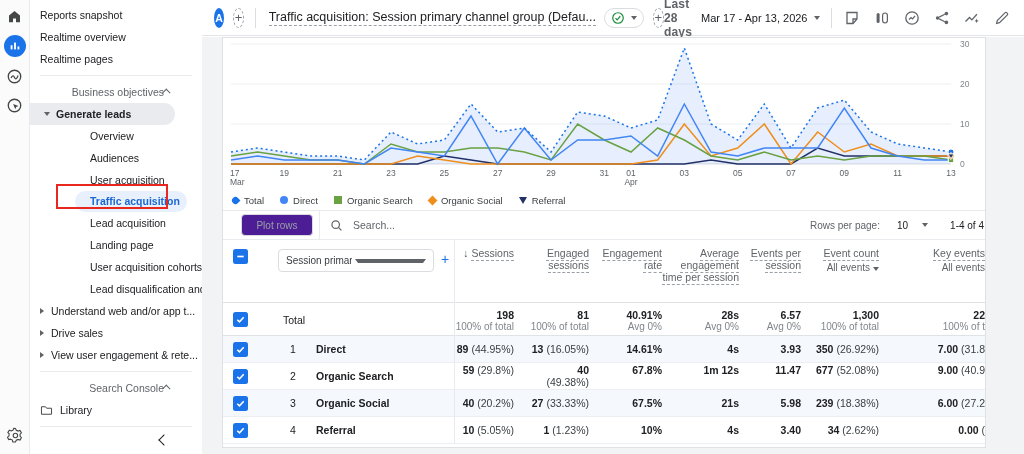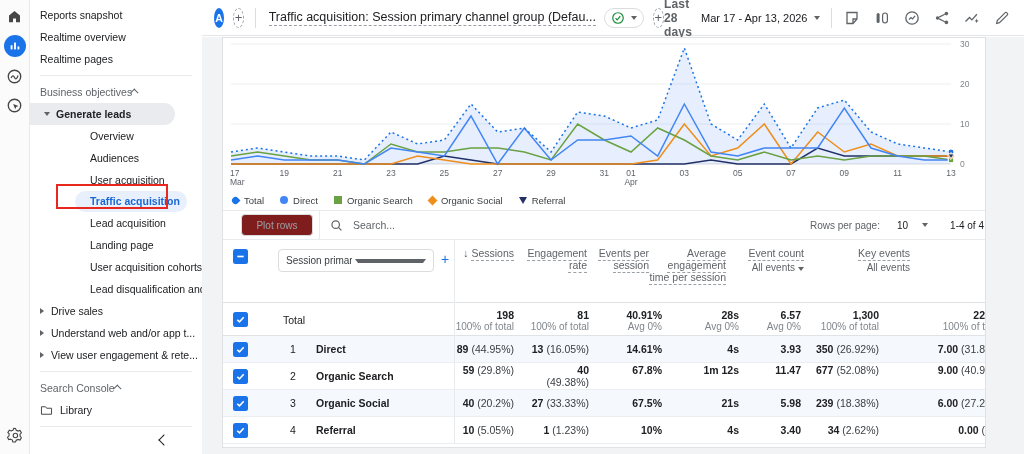--- a/index.html
+++ b/index.html
@@ -12,21 +12,21 @@
   .rail-btn.active{width:22px;height:22px;background:#1a73e8;border-radius:50%;}
   .rail-gear{position:absolute;bottom:10px;left:0;width:30px;display:flex;justify-content:center;}
 
   
   .sidebar{position:absolute;left:30px;top:0;bottom:0;width:172px;background:#fff;box-sizing:border-box;padding-top:4px;font-size:10.5px;}
   .sb-item{height:22px;line-height:22px;color:#202124;cursor:pointer;white-space:nowrap;overflow:hidden;}
   .sb-item.lvl0{padding-left:10px;}
   .sb-item.lvl2{padding-left:60px;}
   .sb-item.lvl2.active{color:#1967d2;font-weight:bold;background:#e8f0fe;border-radius:12px;margin-left:45px;margin-right:15px;padding-left:15px;height:21px;line-height:21px;}
   .sb-item.lvl1{padding-left:10px;display:flex;align-items:center;gap:7px;}
-  .sb-sec{height:22px;line-height:22px;padding-left:10px;color:#5f6368;display:flex;align-items:center;justify-content:flex-start;cursor:pointer;}
+  .sb-sec{height:22px;line-height:22px;padding-left:10px;color:#5f6368;display:flex;align-items:center;justify-content:flex-end;cursor:pointer;}
   .sb-sec .chev{margin-right:32px;}
   .sb-collection{height:22px;line-height:22px;background:#e9ebee;border-radius:0 12px 12px 0;margin-right:27px;padding-left:14px;display:flex;align-items:center;gap:6px;font-weight:bold;cursor:pointer;}
   .sb-hr{border:none;border-top:1px solid #e8eaed;margin:5px 10px 5px 10px;}
   .chev{width:5px;height:5px;border-left:1.4px solid #5f6368;border-top:1.4px solid #5f6368;display:inline-block;}
   .chev.up{transform:rotate(45deg) translateY(1px);}
   .tri-down{width:0;height:0;border-left:3.5px solid transparent;border-right:3.5px solid transparent;border-top:4.5px solid #5f6368;display:inline-block;}
   .tri-down.sm{border-left-width:3px;border-right-width:3px;border-top-width:4px;margin-left:3px;}
   .tri-right{width:0;height:0;border-top:3.5px solid transparent;border-bottom:3.5px solid transparent;border-left:4.5px solid #5f6368;display:inline-block;}
   .sb-collapse{position:absolute;bottom:6px;right:30px;width:16px;height:16px;display:flex;align-items:center;justify-content:center;cursor:pointer;}
   .chev-left{width:7px;height:7px;border-left:1.8px solid #202124;border-bottom:1.8px solid #202124;transform:rotate(45deg);display:inline-block;}
@@ -54,21 +54,21 @@
   .lg-item{display:flex;align-items:center;gap:5px;cursor:pointer;}
   .m{display:inline-block;}
   .m-pin{width:7px;height:7px;border-radius:50% 50% 50% 0;transform:rotate(-135deg);}
   .m-circle{width:8px;height:8px;border-radius:50%;}
   .m-square{width:8px;height:8px;}
   .m-diamond{width:7px;height:7px;transform:rotate(45deg);}
   .m-triangle{width:0;height:0;border-left:4.5px solid transparent;border-right:4.5px solid transparent;border-top:7px solid #223067;}
 
   .hr{border:none;border-top:1px solid #e8eaed;margin:0;}
   .toolbar{height:28px;display:flex;align-items:center;box-sizing:border-box;}
-  .plot-btn{margin-left:18px;width:72px;height:22px;border:1px solid #dadce0;border-radius:4px;background:#7f1d1d;color:#9aa0a6;font-size:10px;cursor:pointer;font-family:inherit;}
+  .plot-btn{margin-left:18px;width:72px;height:22px;border:1px solid #dadce0;border-radius:4px;background:#4c1d95;color:#9aa0a6;font-size:10px;cursor:pointer;font-family:inherit;}
   .tb-div{width:1px;height:28px;background:#e8eaed;margin-left:6px;}
   .search-box{display:flex;align-items:center;gap:8px;margin-left:10px;flex:0 0 auto;}
   .search-input{border:none;outline:none;font-size:10.5px;color:#202124;width:200px;font-family:inherit;}
   .search-input::placeholder{color:#5f6368;}
   .tb-right{margin-left:auto;display:flex;align-items:center;font-size:10px;color:#5f6368;}
   .rpp-val{margin-left:17px;color:#202124;cursor:pointer;}
   .tb-right .tri-down{margin-left:14px;cursor:pointer;}
   .pagination{margin-left:22px;margin-right:1px;color:#202124;}
 
   
@@ -165,25 +165,25 @@
         <div class="sb-item lvl2">User acquisition</div>
         <div class="sb-item lvl2 active">Traffic acquisition</div>
         <div class="sb-item lvl2">Lead acquisition</div>
         <div class="sb-item lvl2">Landing page</div>
         <div class="sb-item lvl2">User acquisition cohorts</div>
         <div class="sb-item lvl2">Lead disqualification and l...</div>
       </div>
     <div id="sb-collapsed">
         <div class="sb-item lvl1">
           <span class="tri-right"></span>
-          <span>Drive sales</span>
+          <span>Understand web and/or app t...</span>
         </div>
         <div class="sb-item lvl1">
           <span class="tri-right"></span>
-          <span>Understand web and/or app t...</span>
+          <span>Drive sales</span>
         </div>
         <div class="sb-item lvl1">
           <span class="tri-right"></span>
           <span>View user engagement &amp; rete...</span>
         </div>
       </div>
     <hr class="sb-hr">
     <div class="sb-sec">
       <span>Search Console</span>
       <span class="chev up"></span>
@@ -356,28 +356,31 @@
             <div class="dim-pill">
               <span>Session primary...Channel Group)</span>
               <span class="tri-down sm"></span>
             </div>
             <span class="add-col">+</span>
           </div>
           <div class="thead-cols" id="thead-cols">
               <div class="th-cell" style="width: 60px;">
                 <div class="th-label"><span class="sort-arrow">↓</span><span class="th-u">Sessions</span></div>
               </div>
+              <div class="th-cell" style="width: 75px;">
+                <div class="th-label"><span class="th-u">Engaged sessions</span></div>
+              </div>
               <div class="th-cell" style="width: 73px;">
                 <div class="th-label"><span class="th-u">Engagement rate</span></div>
               </div>
+              <div class="th-cell" style="width: 77px;">
+                <div class="th-label"><span class="th-u">Average engagement time per session</span></div>
+              </div>
               <div class="th-cell" style="width: 62px;">
                 <div class="th-label"><span class="th-u">Events per session</span></div>
-              </div>
-              <div class="th-cell" style="width: 77px;">
-                <div class="th-label"><span class="th-u">Average engagement time per session</span></div>
               </div>
               <div class="th-cell" style="width: 78px;">
                 <div class="th-label"><span class="th-u">Event count</span></div>
                 <div class="th-sub"><span>All events</span><span class="tri-down sm"></span></div>
               </div>
               <div class="th-cell" style="width: 106px;">
                 <div class="th-label"><span class="th-u">Key events</span></div>
                 <div class="th-sub"><span>All events</span></div>
               </div>
             </div>

